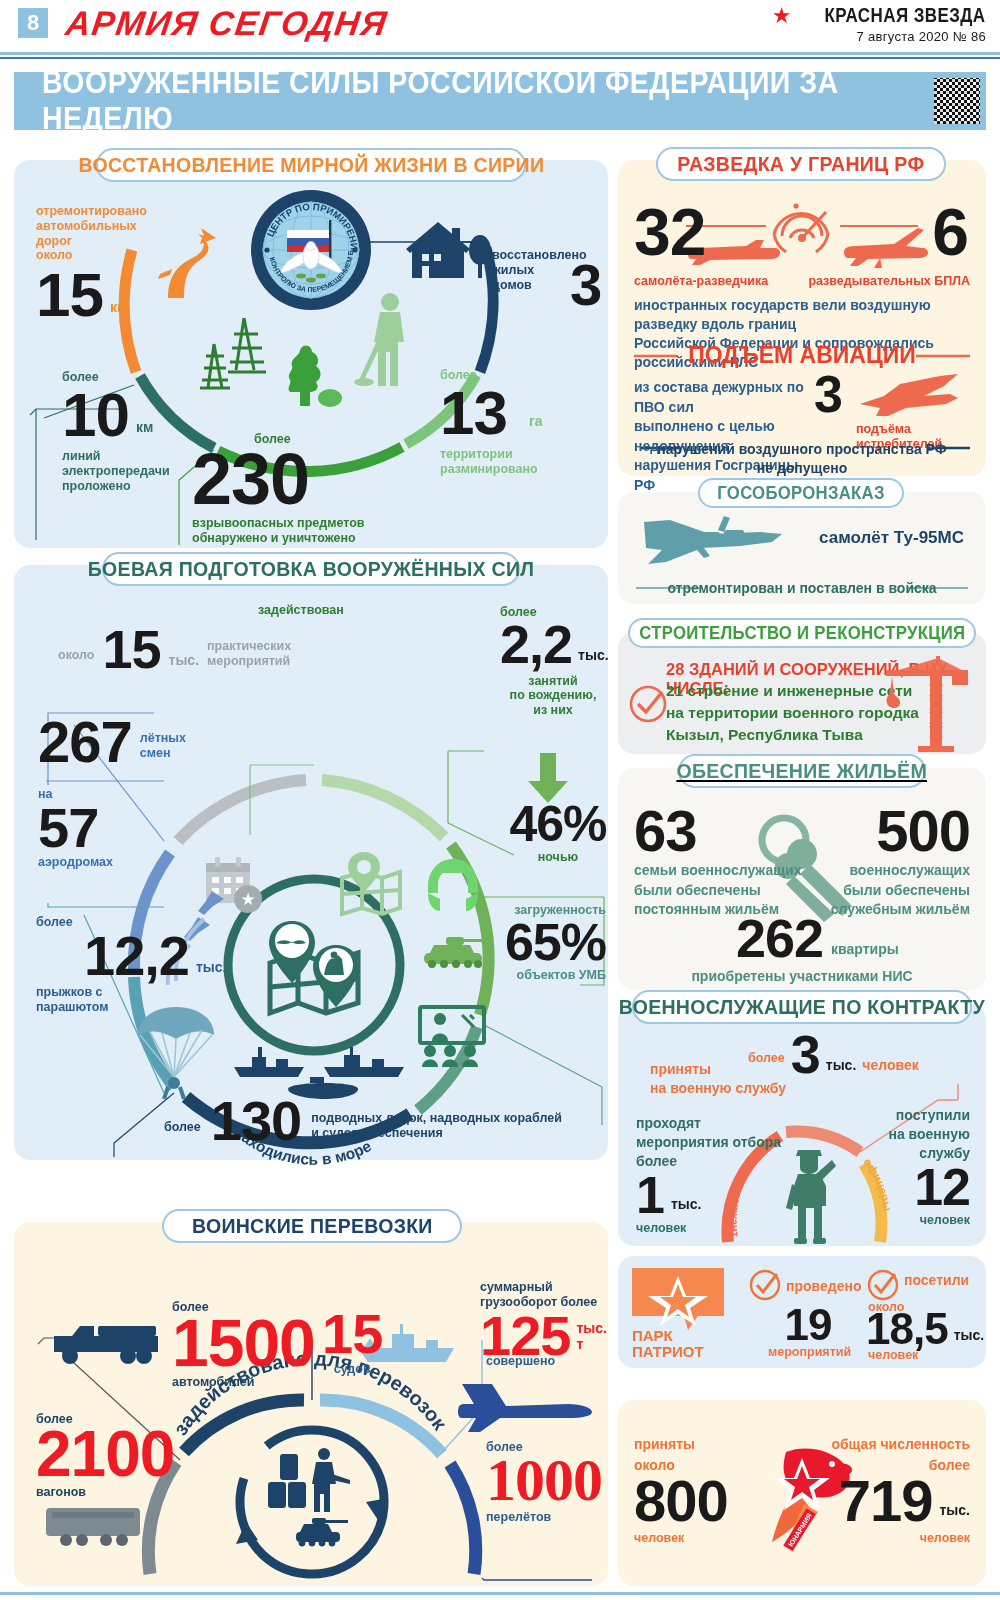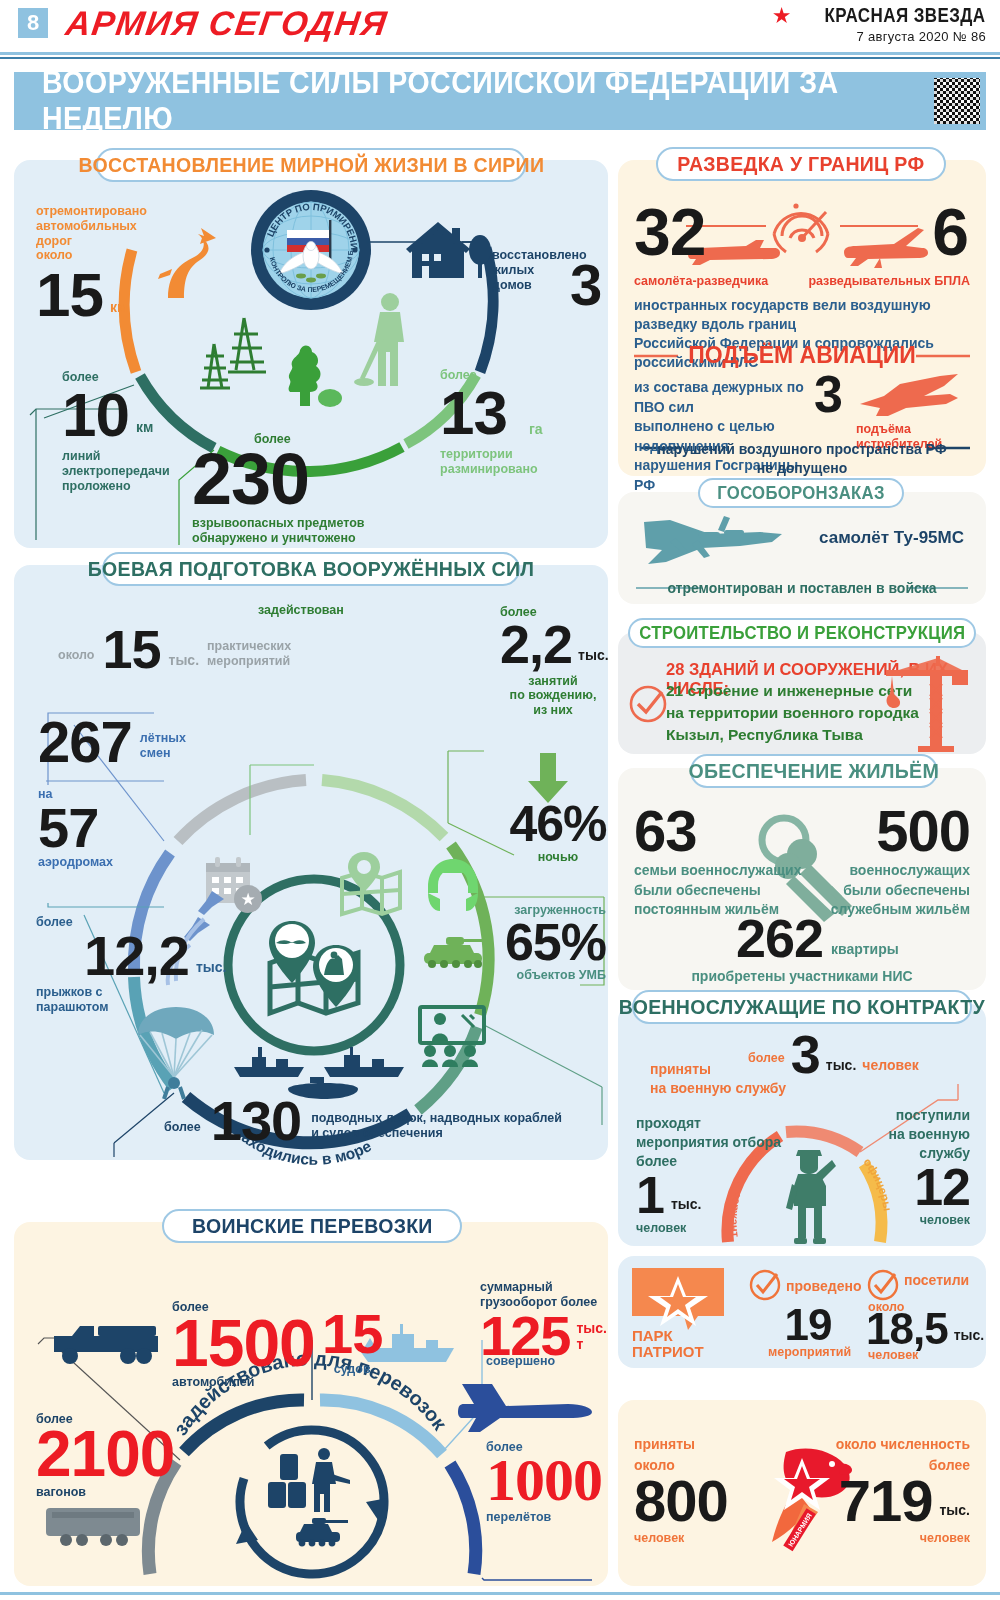--- a/index.html
+++ b/index.html
@@ -227,21 +227,21 @@
     <div class="lbl cond c-green-d" style="margin-left:62px;">более</div>
     <div class="big cond" style="font-size:72px; margin-top:2px;">230</div>
     <div class="lbl cond c-green-d" style="white-space:pre-line; margin-top:6px;">взрывоопасных предметов
 обнаружено и уничтожено</div>
   </div>
 
   <div style="position:absolute; left:426px; top:208px;">
     <div class="lbl cond c-green-l">более</div>
     <div style="display:flex; align-items:flex-end; gap:22px; margin-top:4px;">
       <span class="big num-xxl cond">13</span>
-      <span class="lbl14 cond c-green-l" style="margin-bottom:2px;">га</span>
+      <span class="lbl14 cond c-green-l" style="margin-bottom:10px;">га</span>
     </div>
     <div class="lbl cond c-green-l" style="white-space:pre-line; margin-top:8px;">территории
 разминировано</div>
   </div>
 
   <div style="position:absolute; left:478px; top:88px;">
     <div class="lbl cond c-navy" style="white-space:pre-line;">восстановлено
 жилых
 домов</div>
   </div>
@@ -711,21 +711,21 @@
       <rect x="50" y="22" width="12" height="74"></rect>
       <g stroke="#ee6a4e" stroke-width="2.4" fill="none">
         <path d="M50 30 L62 42 M62 30 L50 42 M50 44 L62 56 M62 44 L50 56 M50 58 L62 70 M62 58 L50 70 M50 72 L62 84 M62 72 L50 84"></path>
       </g>
       <rect x="38" y="92" width="36" height="6"></rect>
     </g>
   </svg>
 </div>
 
 <div class="panel pn-white" style="left:618px; top:768px; width:368px; height:222px;">
-  <div class="cap" style="left:72px; top:-14px; width:248px;">
+  <div class="cap" style="left:60px; top:-14px; width:248px;text-decoration:underline;">
     <span class="cond c-teal2">ОБЕСПЕЧЕНИЕ ЖИЛЬЁМ</span>
   </div>
 
   <svg style="position:absolute; left:130px; top:42px;" width="110" height="110" viewBox="0 0 110 110">
     <circle cx="36" cy="30" r="22" fill="none" stroke="#86b5a4" stroke-width="7"></circle>
     <g fill="#7fae9c">
       <circle cx="54" cy="44" r="15"></circle>
       <path d="M62 54 L104 96 L94 106 L52 64 z"></path>
       <rect x="84" y="76" width="14" height="6" transform="rotate(45 84 76)"></rect>
       <circle cx="40" cy="56" r="13"></circle>
@@ -874,21 +874,21 @@
   </svg>
 
   <div style="position:absolute; left:16px; top:36px;">
     <div class="lbl14 cond c-orange2">приняты</div>
     <div class="lbl14 cond c-orange2" style="margin-top:4px;">около</div>
     <div class="big cond" style="font-size:58px; margin-top:2px;">800</div>
     <div class="lbl cond c-orange2" style="margin-top:6px;">человек</div>
   </div>
 
   <div style="position:absolute; right:16px; top:36px; text-align:right;">
-    <div class="lbl14 cond c-orange2">около численность</div>
+    <div class="lbl14 cond c-orange2">общая численность</div>
     <div class="lbl14 cond c-orange2" style="margin-top:4px;">более</div>
     <div style="display:flex; align-items:flex-end; gap:7px; justify-content:flex-end; margin-top:2px;">
       <span class="big cond" style="font-size:58px;">719</span>
       <span class="lbl14 cond c-dark" style="margin-bottom:6px;">тыс.</span>
     </div>
     <div class="lbl cond c-orange2" style="margin-top:6px;">человек</div>
   </div>
 </div>
 
 <div style="position:absolute; left:0; top:1592px; width:1000px; height:3px; background:#8fc2e0;"></div>

